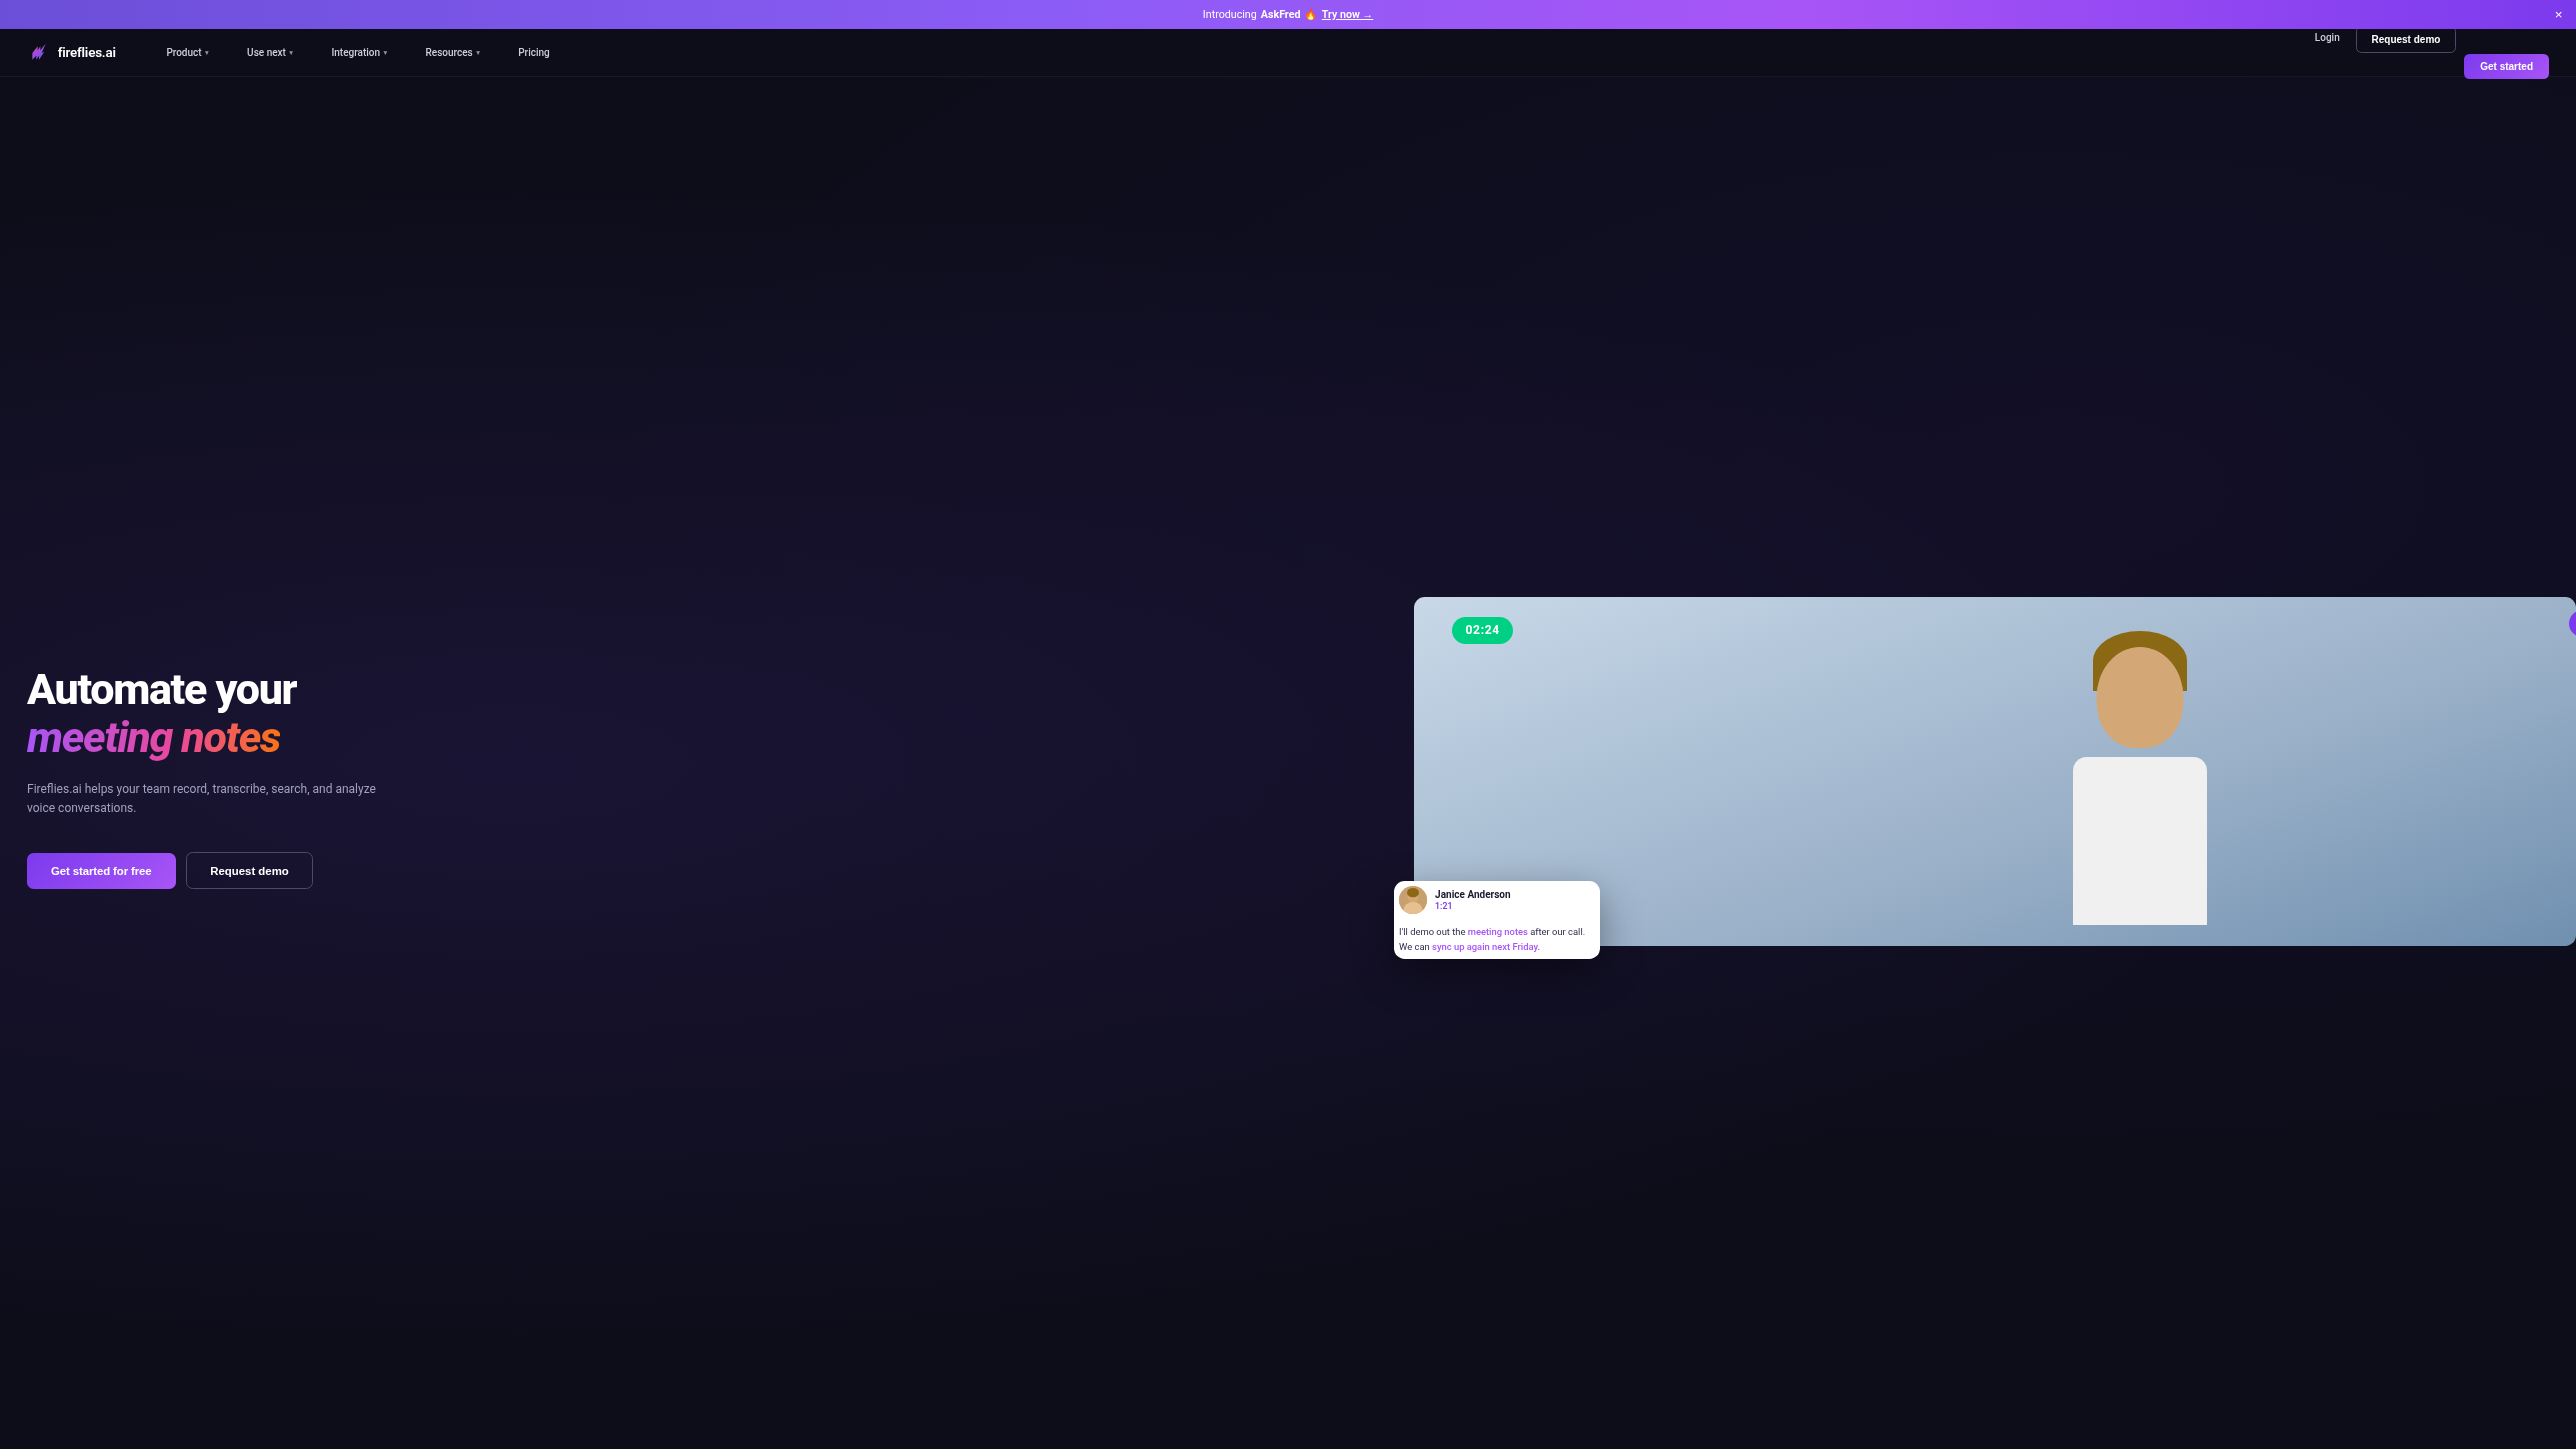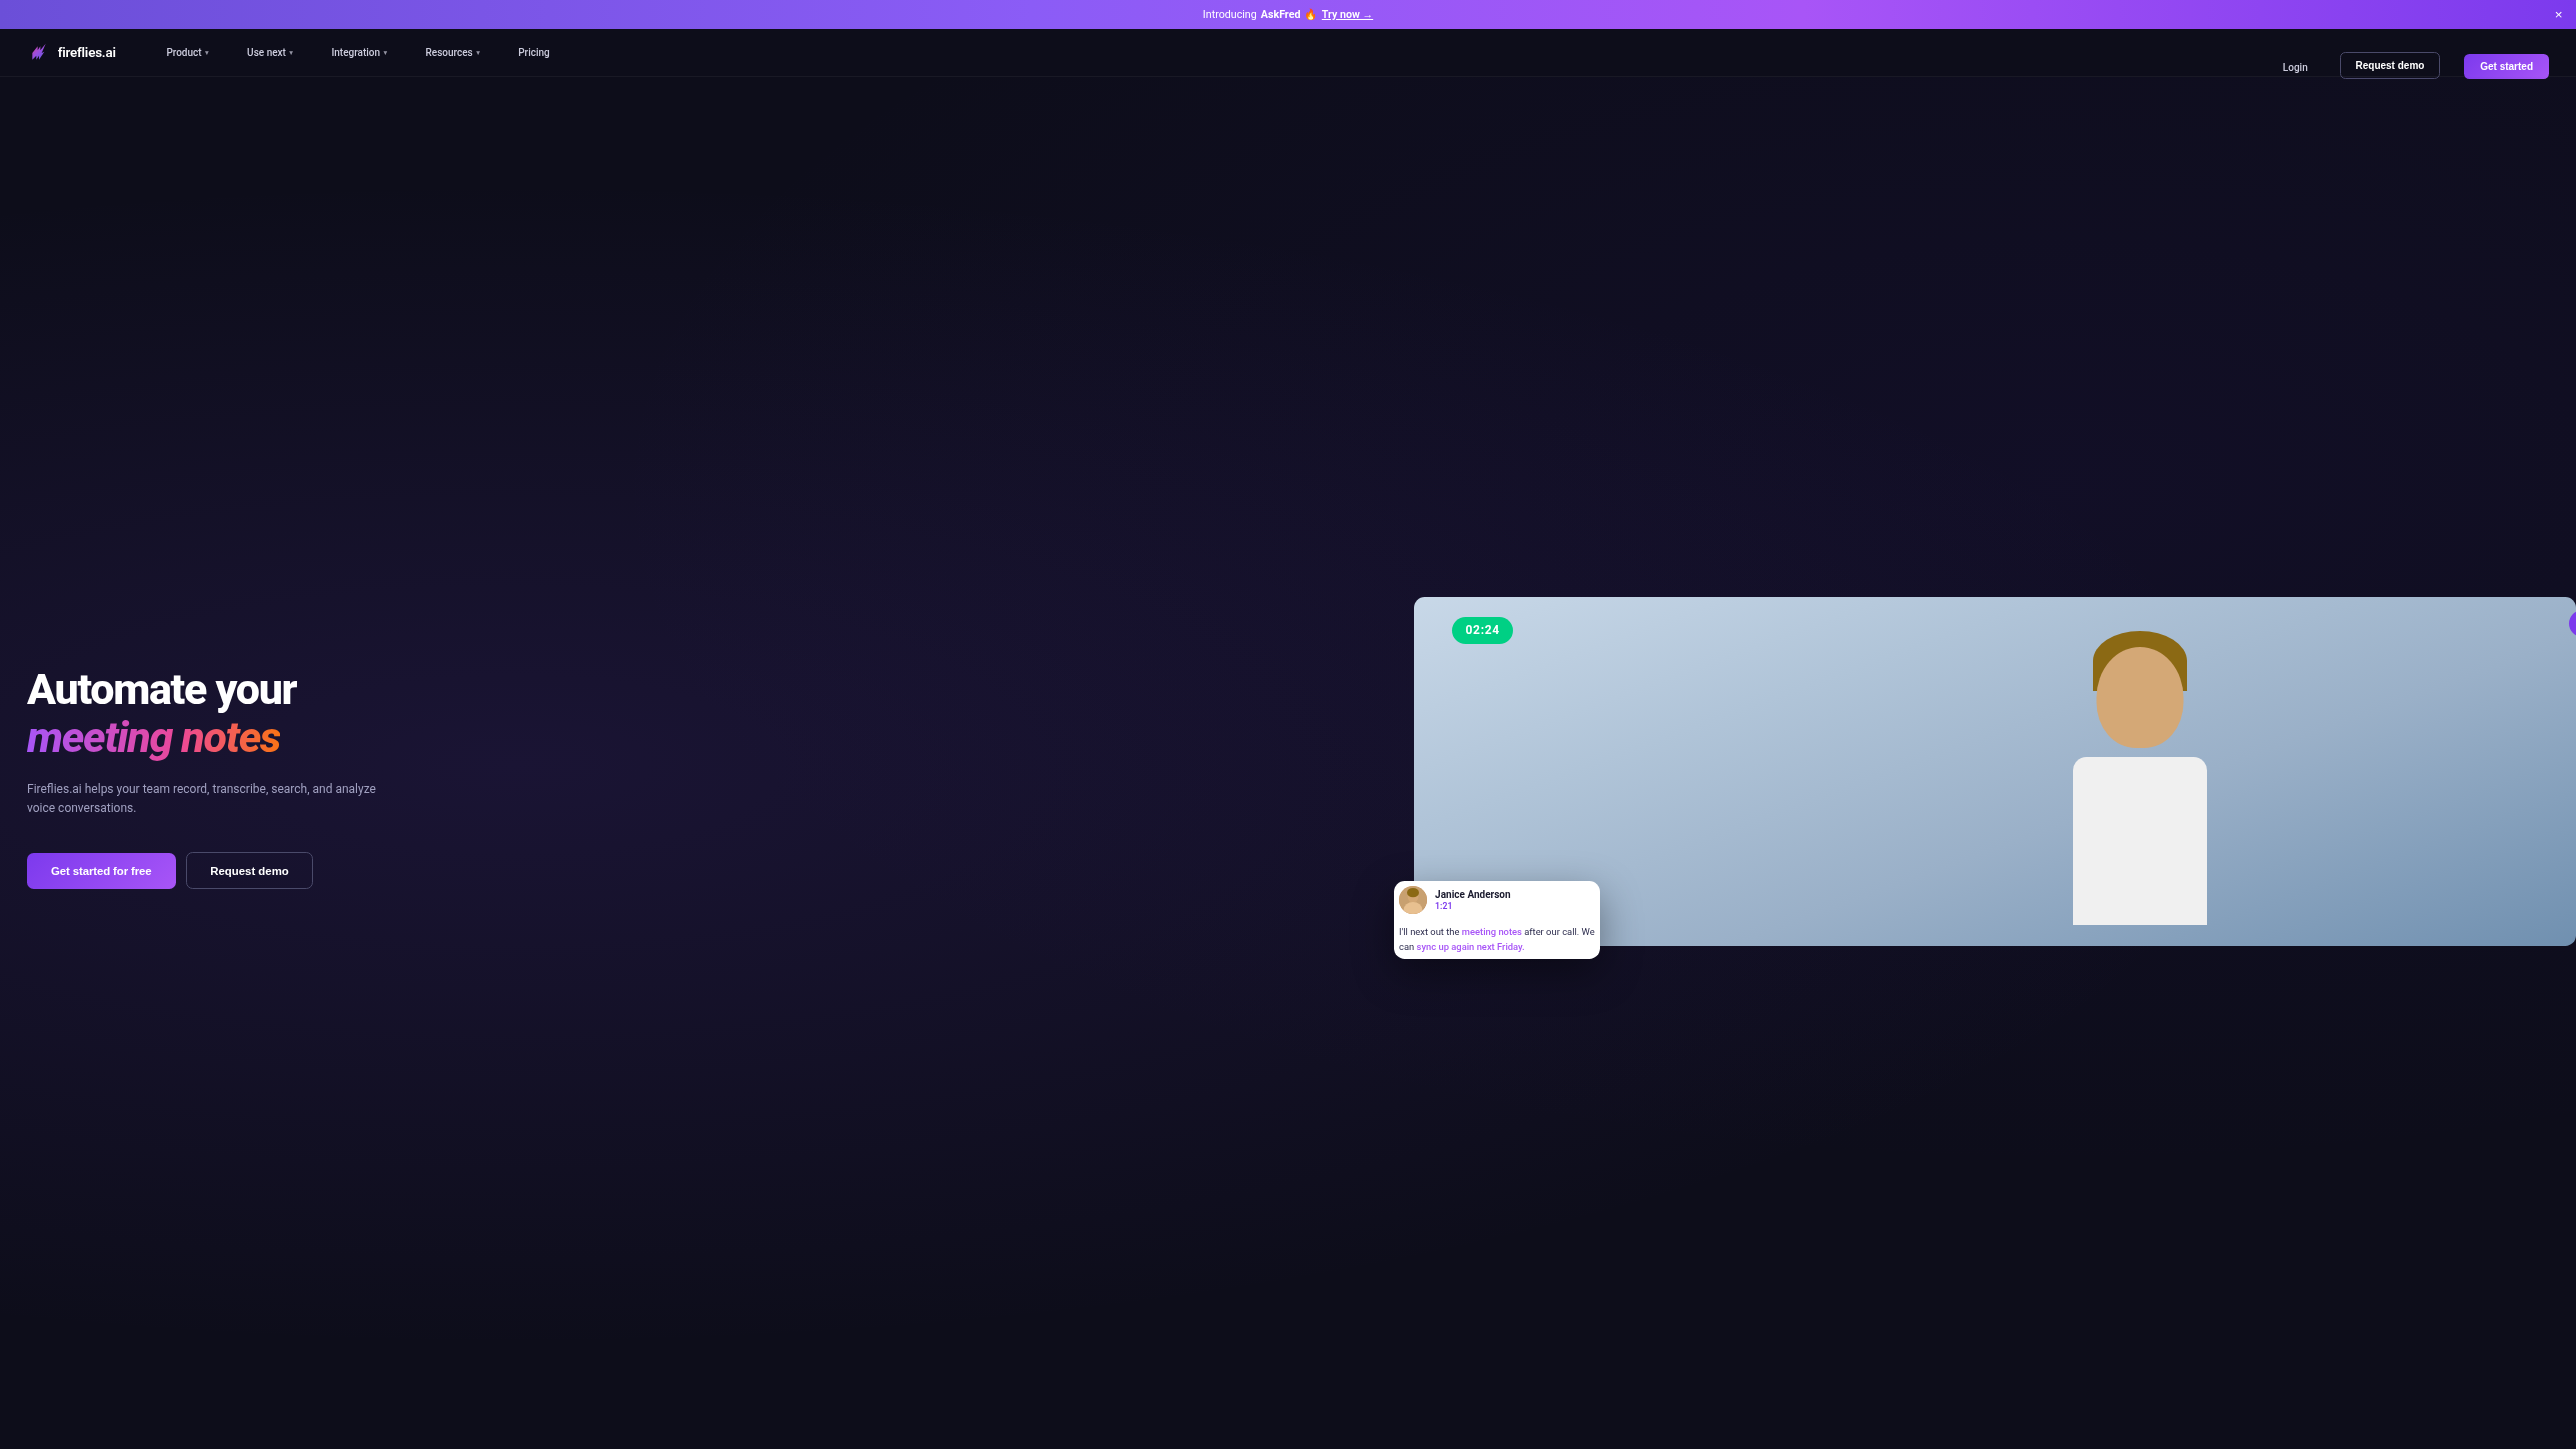--- a/index.html
+++ b/index.html
@@ -99,22 +99,22 @@
       white-space: nowrap;
     }
 
     .nav-item .chevron {
       font-size: 7.4px;
       opacity: 0.7;
     }
 
     .nav-actions {
       display: flex;
-      align-items: flex-end;
-      gap: 24px;
+      align-items: flex-start;
+      gap: 8px;
     }
 
     .nav-login {
       color: #ccccdd;
       font-size: 10px;
       font-weight: 500;
       cursor: pointer;
       padding: 5.4px 8px;
     }
 
@@ -469,18 +469,18 @@
             <ellipse cx="21" cy="36" rx="14" ry="12" fill="#e8c090"></ellipse>
             <ellipse cx="21" cy="10" rx="9" ry="7" fill="#8B6914"></ellipse>
           </svg>
         </div>
         <div>
           <div class="chat-name">Janice Anderson</div>
           <div class="chat-time">1:21</div>
         </div>
       </div>
       <div class="chat-body">
-        <span>I'll next out the </span><span class="chat-link">meeting notes</span><span> after our call. We can </span><span class="chat-link">sync up again next Friday.</span>
+        <span>I'll demo out the </span><span class="chat-link">meeting notes</span><span> after our call. We can </span><span class="chat-link">sync up again next Friday.</span>
       </div>
     </div>
   </div>
 </section>
 
 
 </body></html>

